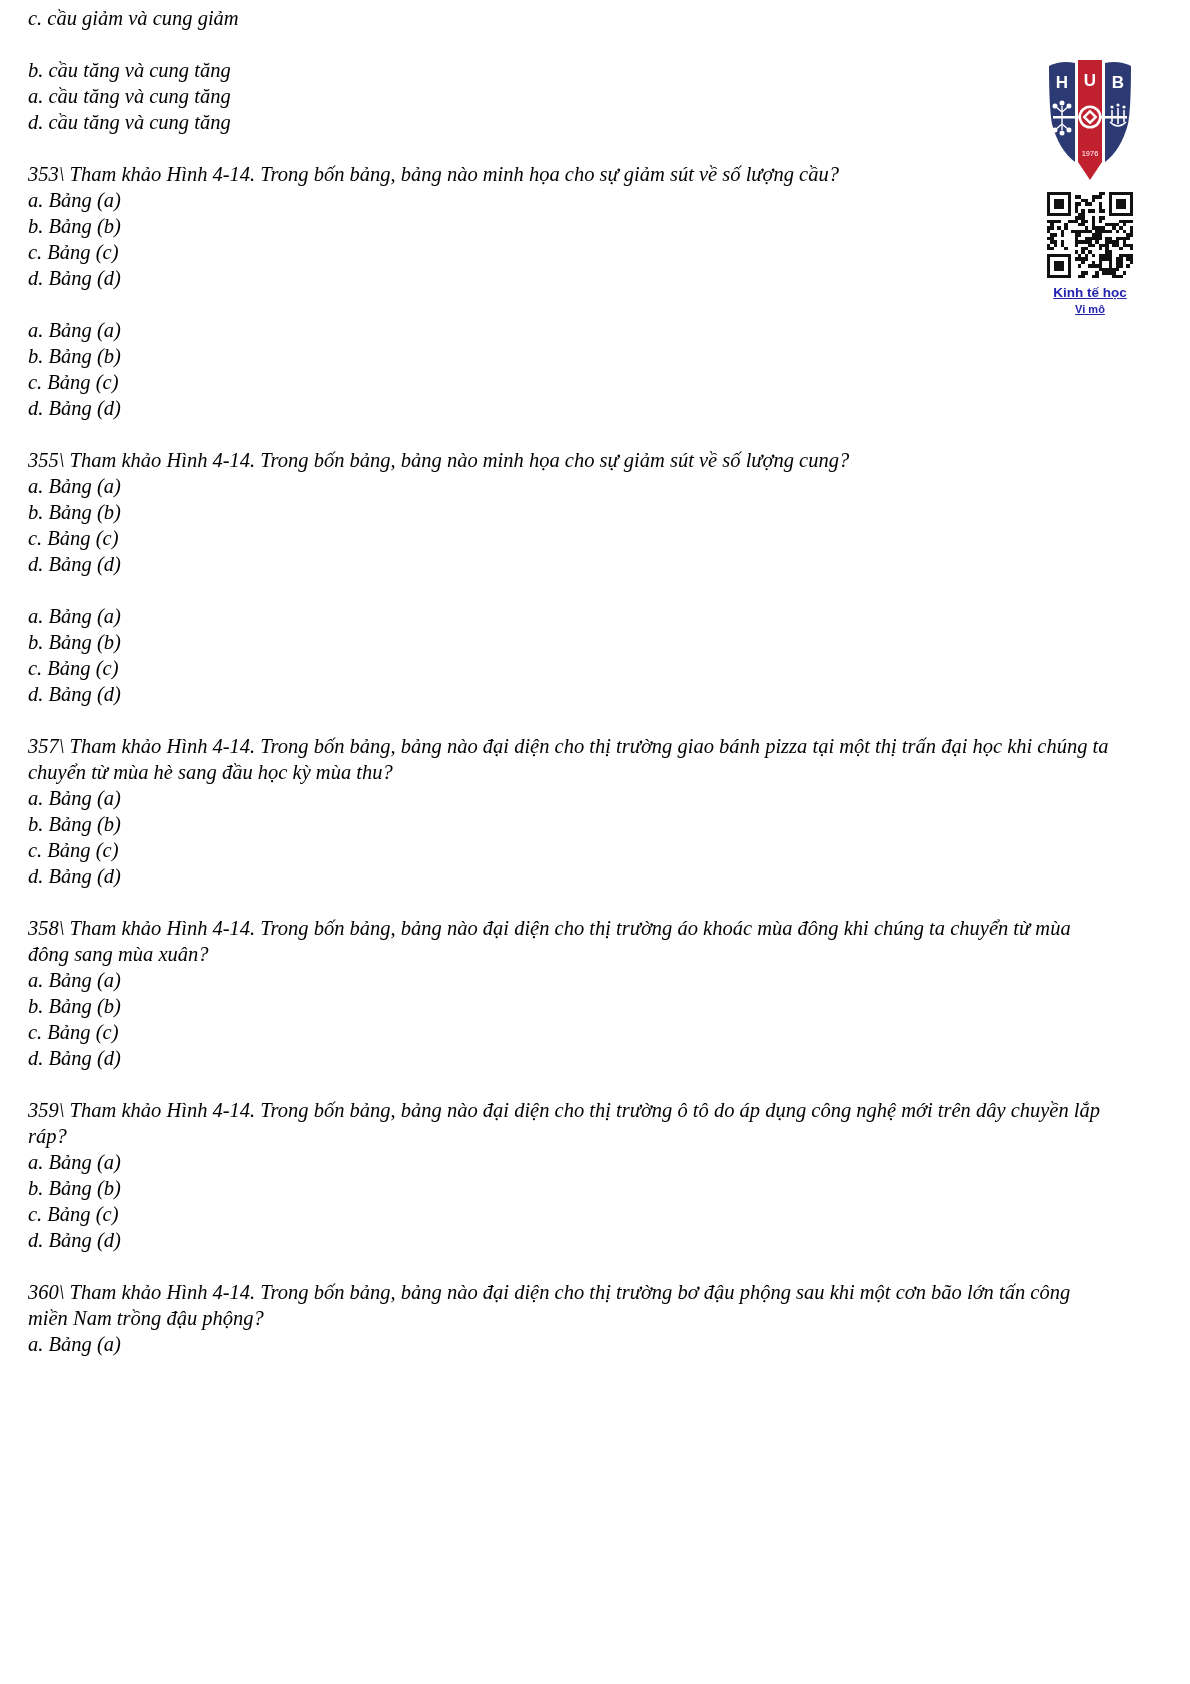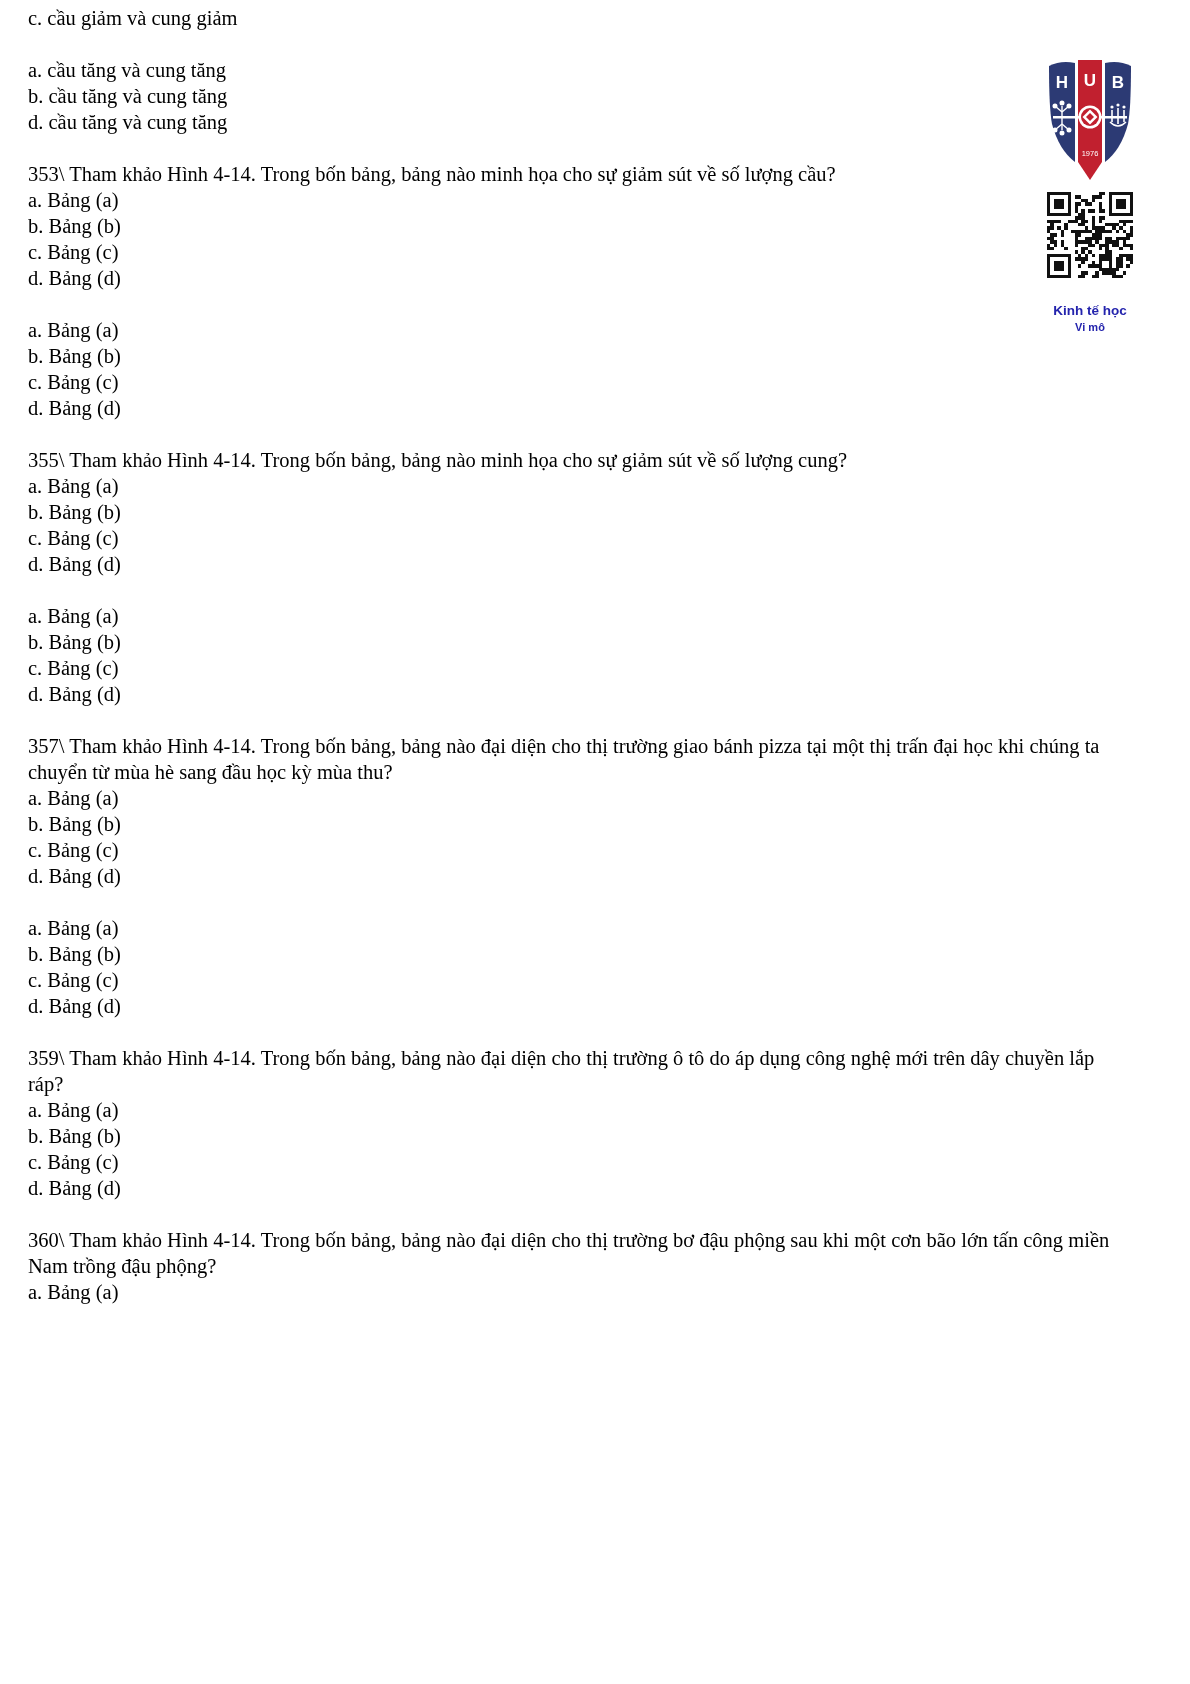--- a/index.html
+++ b/index.html
@@ -16,55 +16,56 @@
 
   
   .main-text {
     position: absolute;
     left: 28px; top: 5px;
     width: 1085px;
     font-size: 20.5px;
     line-height: 26px;
   }
   .main-text p { margin: 0; }
-  .block { margin-bottom: 26px; }
+  .block { margin-bottom: 26px; font-style: italic; }
   .block:last-child { margin-bottom: 0; }
 
   
   .branding {
     position: absolute;
     left: 1040px; top: 56px;
     width: 100px;
     text-align: center;
   }
   .shield-wrap { width: 86px; margin: 0 auto; }
   .qr-wrap { width: 86px; margin: 6px auto 0 auto; }
   .caption {
-    margin-top: 21px;
+    margin-top: 3px;
     font-family: "Liberation Sans", sans-serif;
     font-weight: bold;
     line-height: 16px;
+    text-decoration: underline;
   }
   .caption .line1 { font-size: 13.5px; }
   .caption .line2 { font-size: 11px; }
 </style>
 </head>
 <body>
 
 <div class="page">
 
   <div class="main-text">
 
     <div class="block">
       <p>c. cầu giảm và cung giảm</p>
     </div>
 
     <div class="block">
+      <p>b. cầu tăng và cung tăng</p>
       <p>a. cầu tăng và cung tăng</p>
-      <p>b. cầu tăng và cung tăng</p>
       <p>d. cầu tăng và cung tăng</p>
     </div>
 
     <div class="block">
       <p>353\ Tham khảo Hình 4-14. Trong bốn bảng, bảng nào minh họa cho sự giảm sút về số lượng cầu?</p>
       <p>a. Bảng (a)</p>
       <p>b. Bảng (b)</p>
       <p>c. Bảng (c)</p>
       <p>d. Bảng (d)</p>
     </div>
@@ -93,20 +94,21 @@
 
     <div class="block">
       <p>357\ Tham khảo Hình 4-14. Trong bốn bảng, bảng nào đại diện cho thị trường giao bánh pizza tại một thị trấn đại học khi chúng ta chuyển từ mùa hè sang đầu học kỳ mùa thu?</p>
       <p>a. Bảng (a)</p>
       <p>b. Bảng (b)</p>
       <p>c. Bảng (c)</p>
       <p>d. Bảng (d)</p>
     </div>
 
     <div class="block">
+      <p>358\ Tham khảo Hình 4-14. Trong bốn bảng, bảng nào đại diện cho thị trường áo khoác mùa đông khi chúng ta chuyển từ mùa đông sang mùa xuân?</p>
       <p>a. Bảng (a)</p>
       <p>b. Bảng (b)</p>
       <p>c. Bảng (c)</p>
       <p>d. Bảng (d)</p>
     </div>
 
     <div class="block">
       <p>359\ Tham khảo Hình 4-14. Trong bốn bảng, bảng nào đại diện cho thị trường ô tô do áp dụng công nghệ mới trên dây chuyền lắp ráp?</p>
       <p>a. Bảng (a)</p>
       <p>b. Bảng (b)</p>

